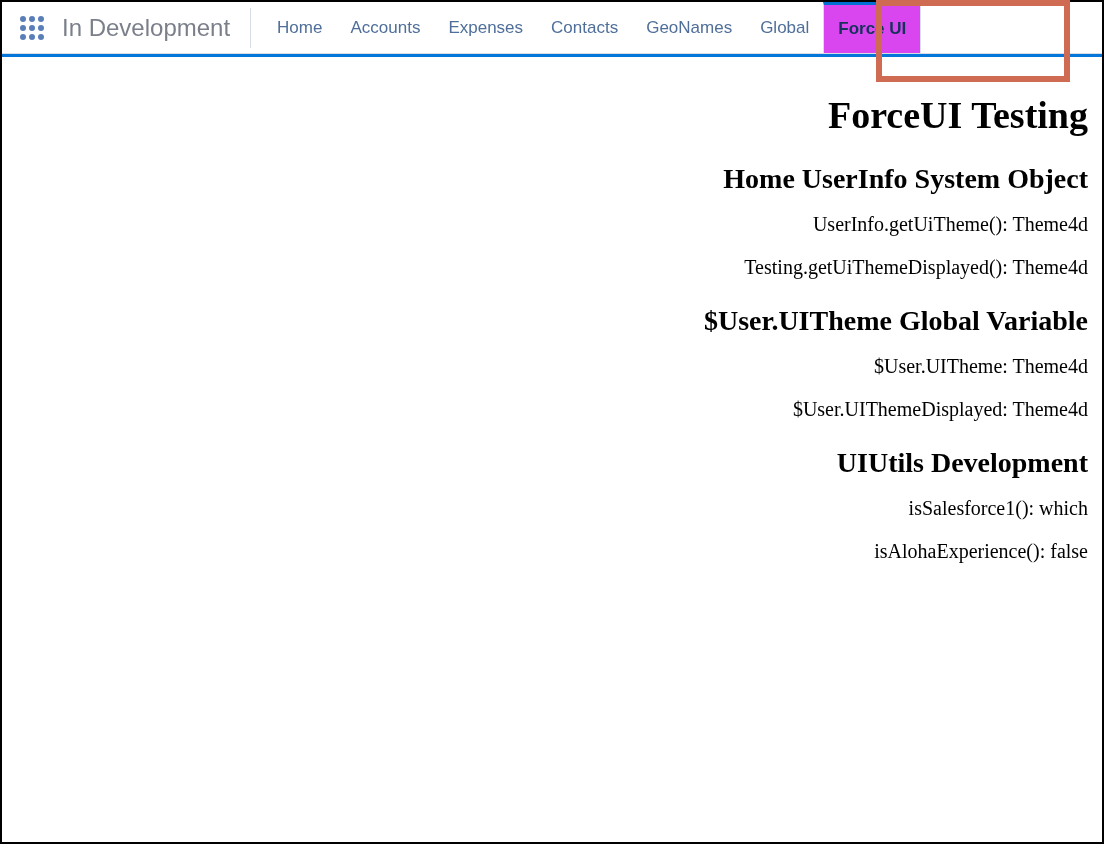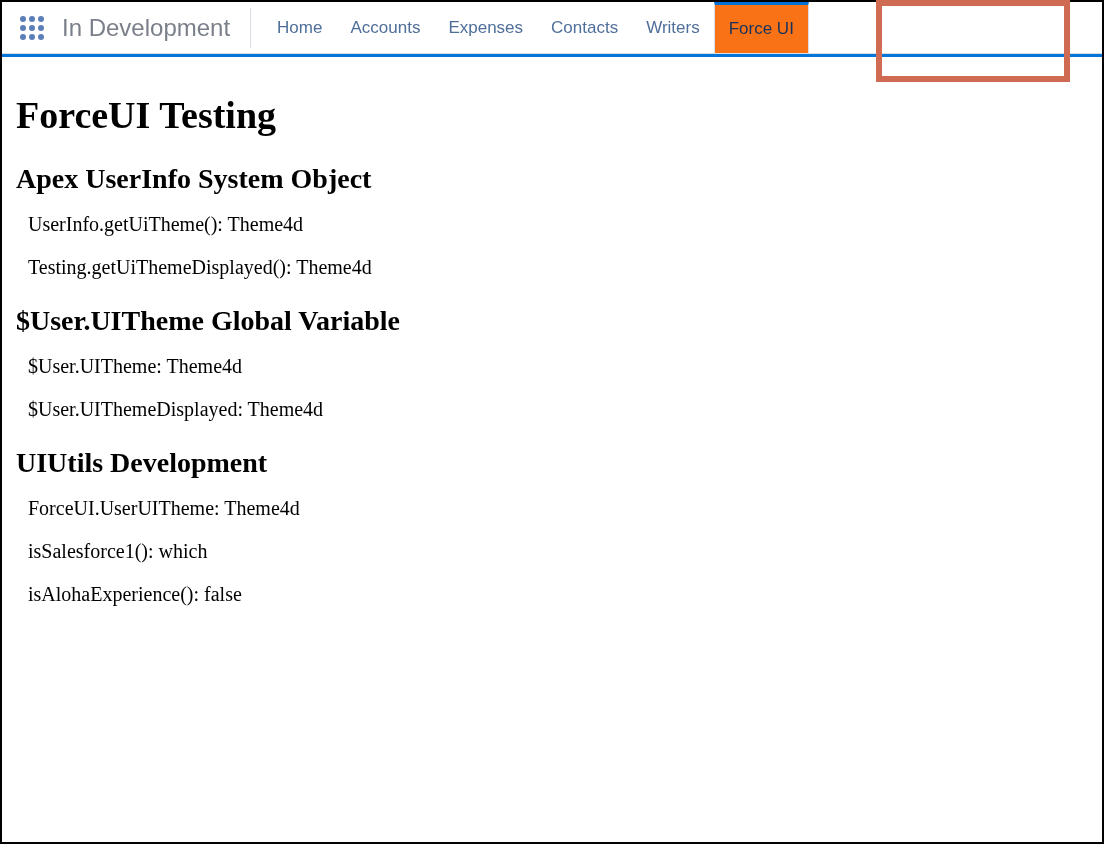--- a/index.html
+++ b/index.html
@@ -1,15 +1,15 @@
 <!DOCTYPE html>
 <html><head>
   <meta charset="utf-8">
   <style>
-    * { box-sizing: border-box; margin: 0; padding: 0; }
+    * { box-sizing: border-box; margin: 0; padding: 0; text-align: right; }
     body {
       font-family: Arial, Helvetica, sans-serif;
       width: 1104px;
       height: 844px;
       border: 2px solid #000;
       overflow: hidden;
       background: #fff;
     }
     .header {
       display: flex;
@@ -56,23 +56,23 @@
       display: flex;
       align-items: center;
       font-size: 17px;
       color: #4f6f9a;
       padding: 1px 14px;
       cursor: pointer;
       white-space: nowrap;
       position: relative;
     }
     .nav-item.active {
-      background: #f97316;
+      background: #d946ef;
       color: #16325c;
-      font-weight: 400;
+      font-weight: 700;
       border-top: 3px solid #0070d2;
       border-left: 1px solid #d8dde6;
       border-right: 1px solid #d8dde6;
       padding-top: 0;
     }
     .accent-line {
       height: 3px;
       background: #0476d9;
       width: 100%;
     }
@@ -121,36 +121,36 @@
       <span></span>
       <span></span>
   </div>
   <div class="app-name">In Development</div>
   <div class="divider-v"></div>
   <div class="nav">
     <div class="nav-item">Home</div>
     <div class="nav-item">Accounts</div>
     <div class="nav-item">Expenses</div>
     <div class="nav-item">Contacts</div>
-    <div class="nav-item">Writers</div>
+    <div class="nav-item">GeoNames</div>
+    <div class="nav-item">Global</div>
     <div class="nav-item active">Force UI</div>
   </div>
 </div>
 <div class="accent-line"></div>
 
 <div class="highlight-box" id="hl" style="top: 0px; left: 876px; width: 194px; height: 82px;"></div>
 
 <div class="content">
   <h1>ForceUI Testing</h1>
 
-  <h2>Apex UserInfo System Object</h2>
+  <h2>Home UserInfo System Object</h2>
   <p class="line">UserInfo.getUiTheme(): Theme4d</p>
   <p class="line">Testing.getUiThemeDisplayed(): Theme4d</p>
 
   <h2>$User.UITheme Global Variable</h2>
   <p class="line">$User.UITheme: Theme4d</p>
   <p class="line">$User.UIThemeDisplayed: Theme4d</p>
 
   <h2>UIUtils Development</h2>
-  <p class="line">ForceUI.UserUITheme: Theme4d</p>
   <p class="line">isSalesforce1(): which</p>
   <p class="line">isAlohaExperience(): false</p>
 </div>
 
 </body></html>

